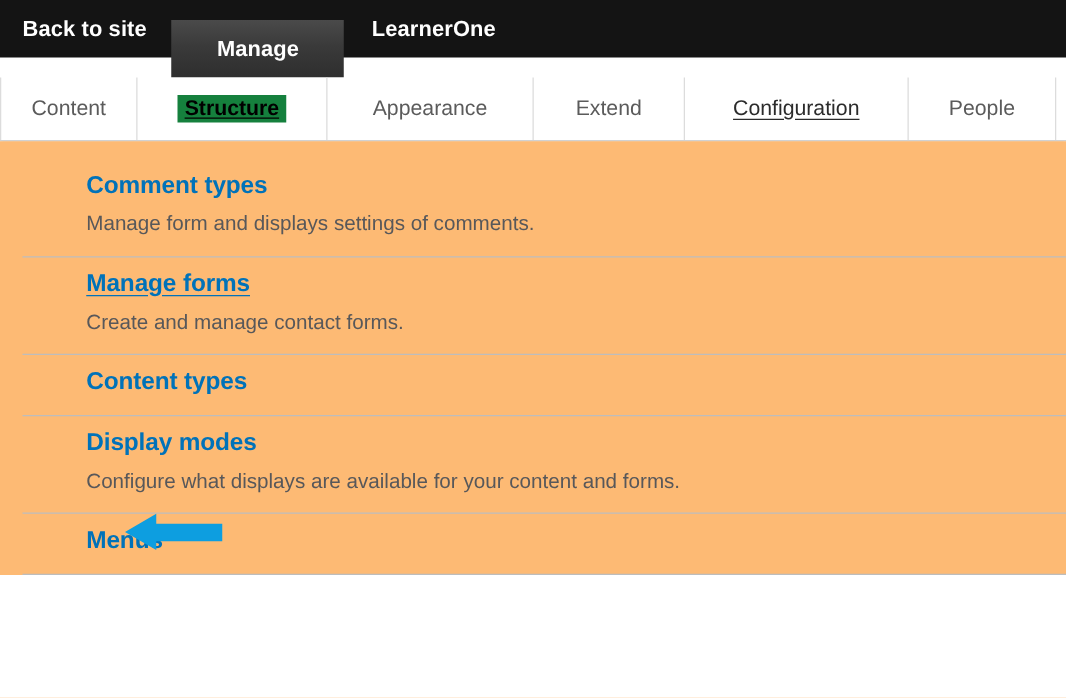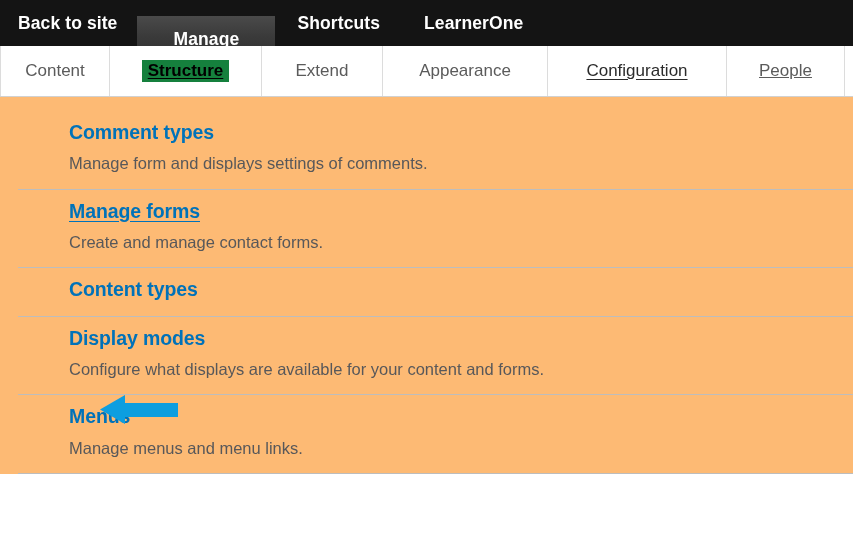--- a/index.html
+++ b/index.html
@@ -45,20 +45,21 @@
 
   
   .toolbar-sub {
     position: relative;
     height: 51px;
     background: #ffffff;
     display: flex;
     align-items: stretch;
     border-bottom: 1px solid #d1d1d1;
     box-shadow: 0 2px 3px -1px rgba(0,0,0,0.22);
+    margin-top: 16px;
   }
 
   .subtab {
     display: flex;
     align-items: center;
     justify-content: center;
     font-size: 17px;
     color: #5b5b5b;
     white-space: nowrap;
     cursor: pointer;
@@ -83,21 +84,21 @@
     text-underline-offset: 2px;
     padding: 1px 6px;
   }
 
   
   .w-content     { width: 110px; }
   .w-structure   { width: 152px; }
   .w-appearance  { width: 165px; }
   .w-extend      { width: 121px; }
   .w-configuration { width: 179px; }
-  .w-people      { width: 118px; text-decoration: underline; }
+  .w-people      { width: 118px; }
 
   
   .main {
     position: relative;
     padding-top: 14px;
     background: #fdba74;
   }
 
   .admin-item {
     position: relative;
@@ -145,39 +146,36 @@
 <body>
 
 <div class="toolbar-top">
   <div class="toolbar-tab home">
     <span>Back to site</span>
   </div>
   <div class="toolbar-tab active">
     <span>Manage</span>
   </div>
   <div class="toolbar-tab">
-    <span>Shortcuts</span>
-  </div>
-  <div class="toolbar-tab">
     <span>LearnerOne</span>
   </div>
 </div>
 
 <div class="toolbar-sub">
   <div class="subtab w-content">
     <span class="lbl">Content</span>
   </div>
   <div class="subtab w-structure highlighted">
     <span class="lbl">Structure</span>
   </div>
+  <div class="subtab w-appearance">
+    <span class="lbl">Appearance</span>
+  </div>
   <div class="subtab w-extend">
     <span class="lbl">Extend</span>
-  </div>
-  <div class="subtab w-appearance">
-    <span class="lbl">Appearance</span>
   </div>
   <div class="subtab w-configuration hovered">
     <span class="lbl">Configuration</span>
   </div>
   <div class="subtab w-people">
     <span class="lbl">People</span>
   </div>
 </div>
 
 <div class="main">
@@ -211,16 +209,15 @@
 
   <div class="admin-item">
     <div class="title-row">
       <a class="admin-title" href="#">Menus</a>
       <span class="anno-arrow">
         <svg width="78" height="31" viewBox="0 0 78 31" xmlns="http://www.w3.org/2000/svg">
           <polygon points="0,15.5 25,1 25,9 78,9 78,23 25,23 25,30" fill="#0d9ee0"></polygon>
         </svg>
       </span>
     </div>
-    <div class="admin-desc">Manage menus and menu links.</div>
   </div>
 
 </div>
 
 </body></html>

